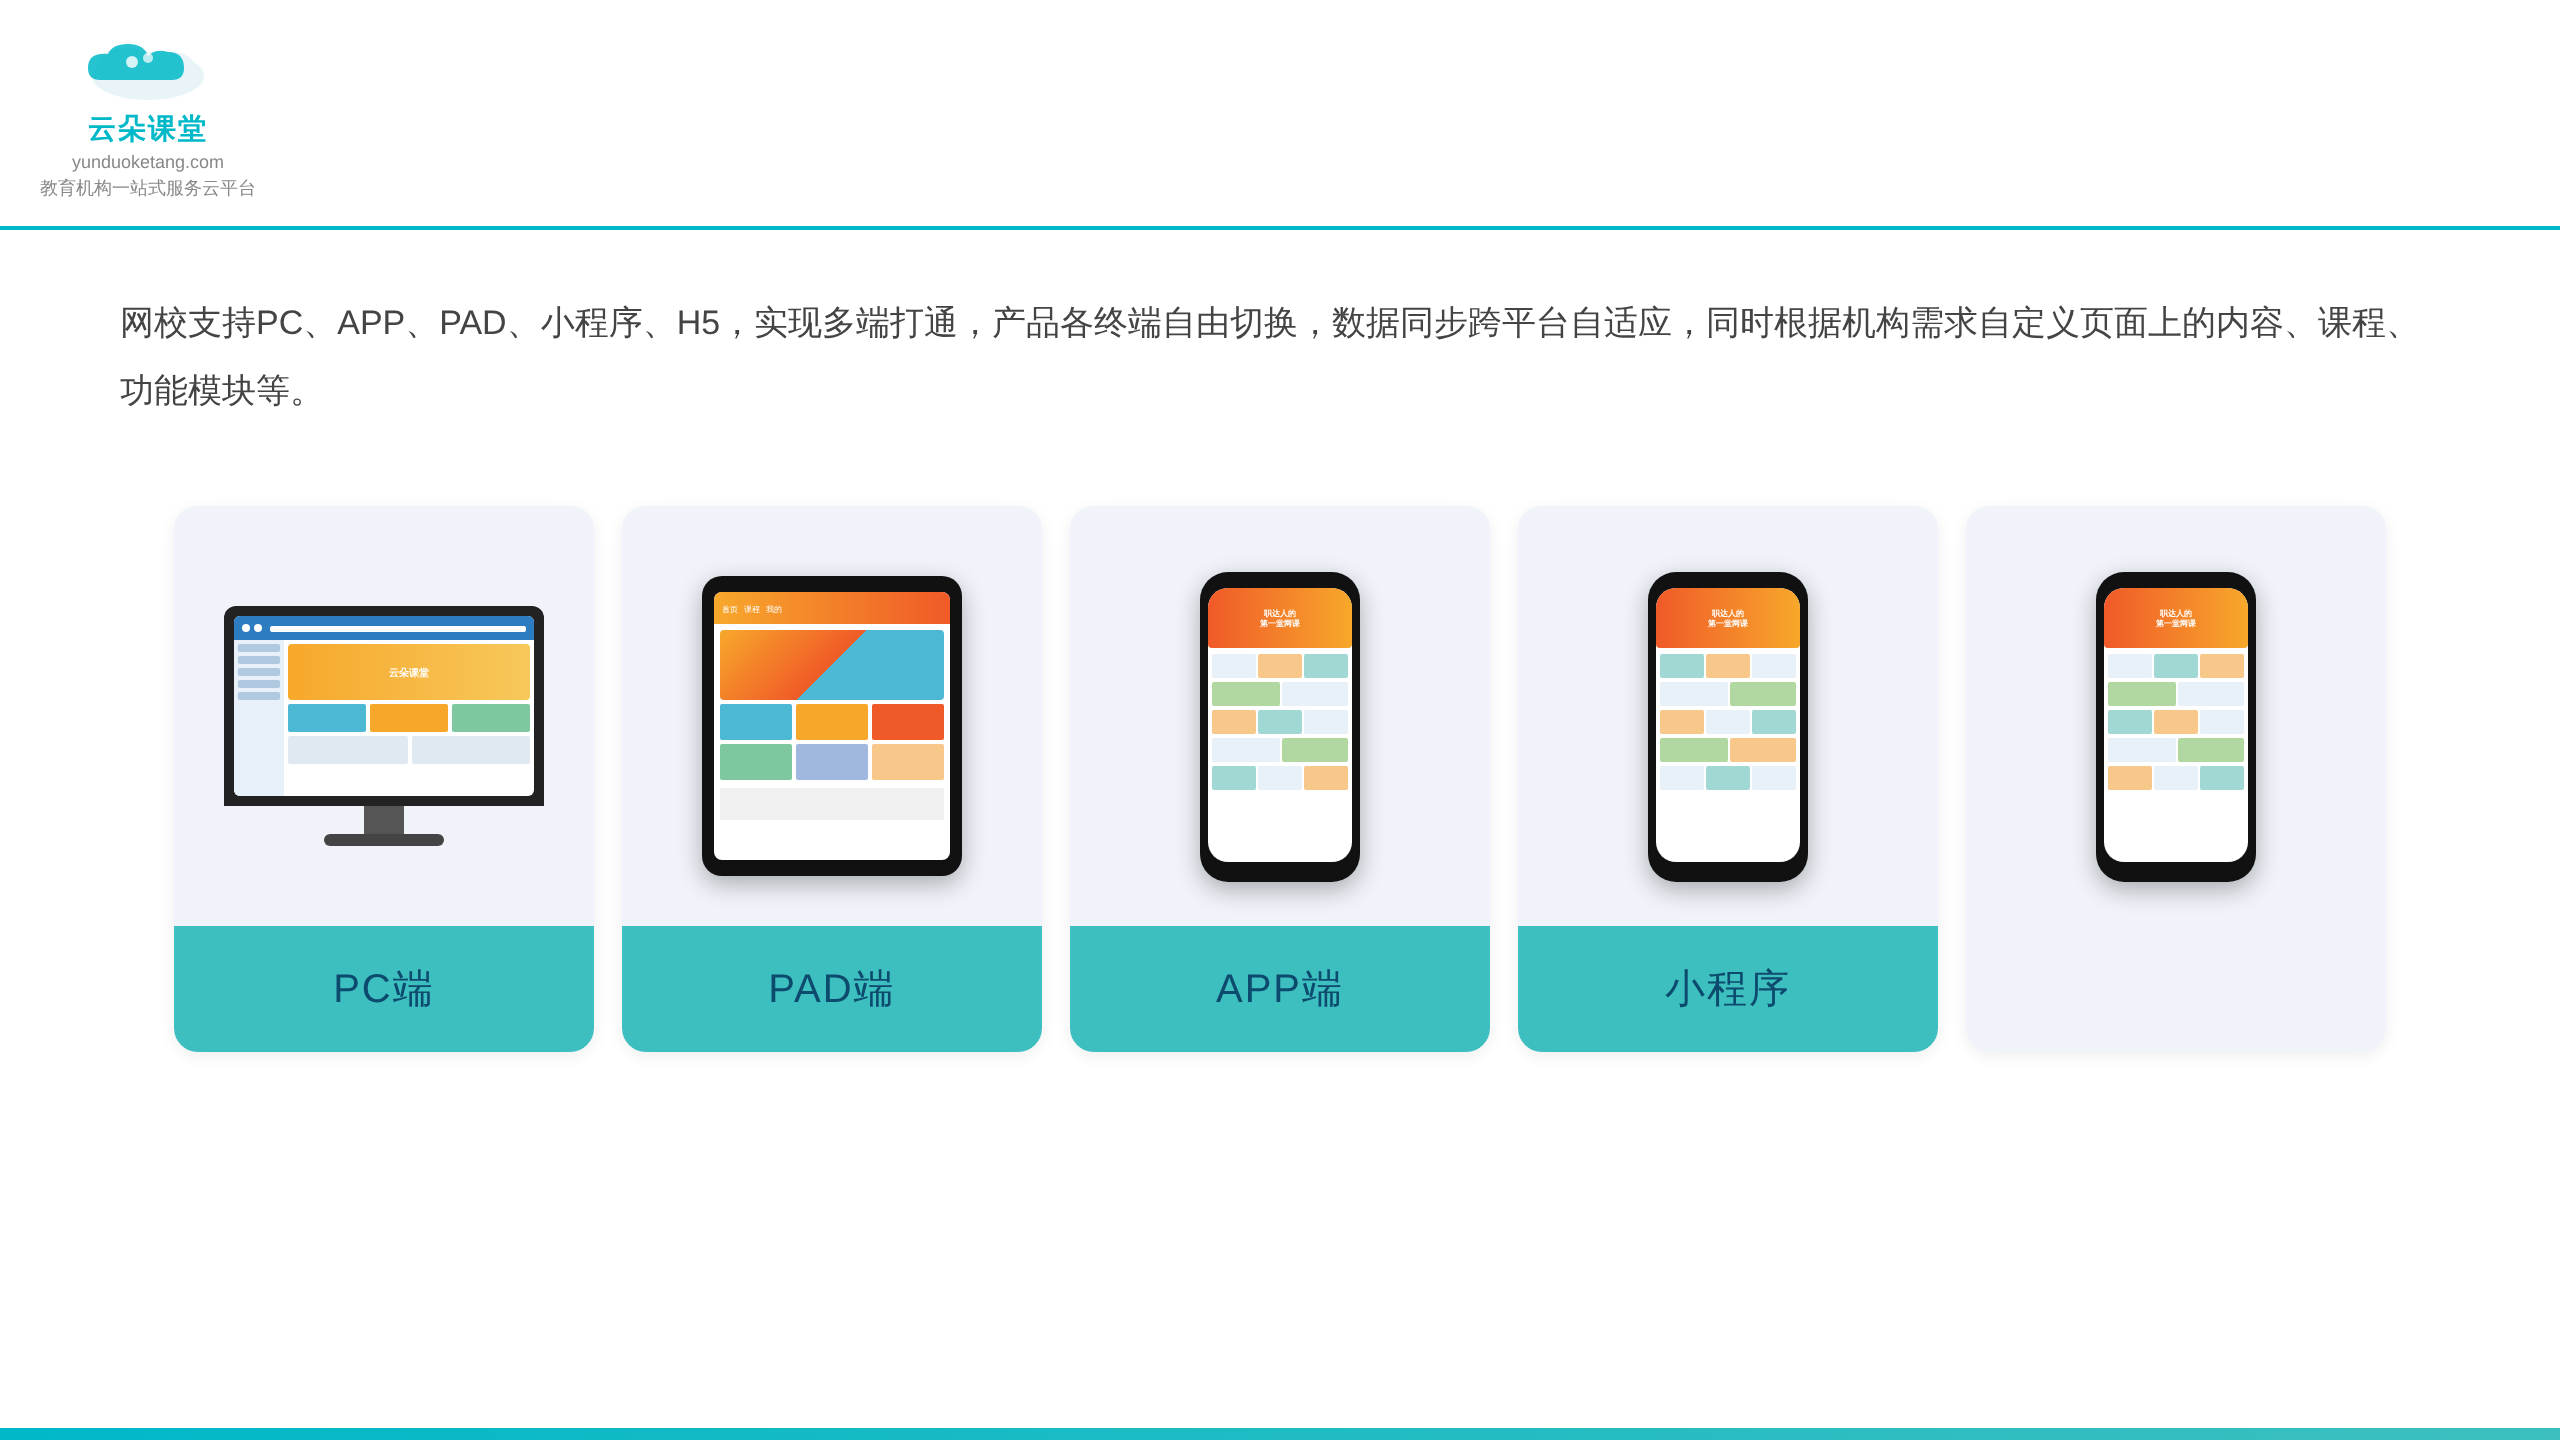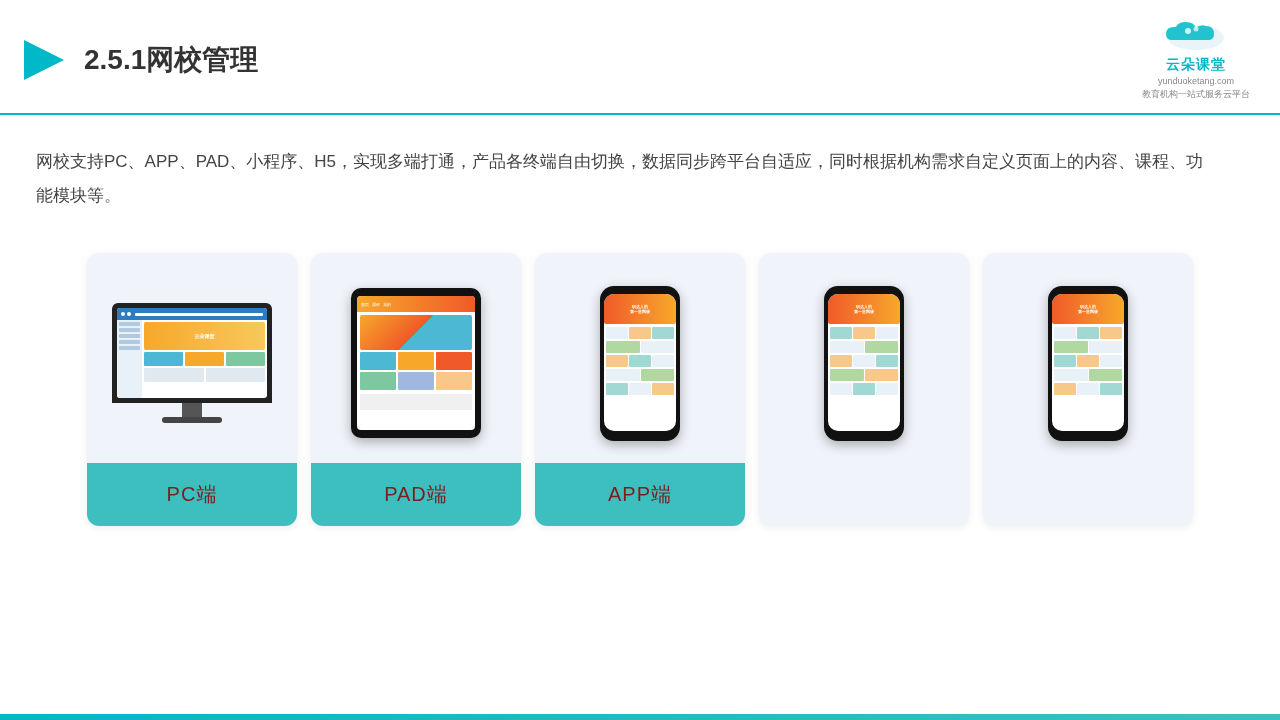--- a/index.html
+++ b/index.html
@@ -30,21 +30,21 @@
       height: 48px;
     }
     .page-title {
       font-size: 28px;
       font-weight: bold;
       color: #333;
     }
 
     
     .description {
-      padding: 30px 60px 10px 36px;
+      padding: 30px 60px 10px 60px;
       font-size: 17px;
       color: #444;
       line-height: 2;
     }
 
     
     .cards-container {
       display: flex;
       gap: 14px;
       padding: 20px 50px 20px 50px;
@@ -310,21 +310,21 @@
     .tablet-cell:nth-child(2) { background: #f7a82b; }
     .tablet-cell:nth-child(3) { background: #f05a28; }
     .tablet-cell:nth-child(4) { background: #7ec8a0; }
     .tablet-cell:nth-child(5) { background: #a0b8e0; }
     .tablet-cell:nth-child(6) { background: #f7c88a; }
 
     
     .card-label {
       width: 100%;
       background: #3dbfbf;
-      color: #7f1d1d;
+      color: #0c4a6e;
       text-align: center;
       font-size: 20px;
       font-weight: 500;
       padding: 18px 0;
       letter-spacing: 1px;
     }
 
     
     .logo-cloud-svg {
       display: flex;
@@ -354,27 +354,20 @@
       left: 0;
       right: 0;
       height: 6px;
       background: linear-gradient(90deg, #00b8c8, #3dbfbf);
     }
   </style>
 </head>
 <body>
 
 <div class="header">
-  <div class="header-left">
-
-    <svg class="play-icon" viewBox="0 0 48 48">
-      <polygon points="4,4 44,24 4,44" fill="#00b8c8"></polygon>
-    </svg>
-    <h1 class="page-title">2.5.1网校管理</h1>
-  </div>
   <div class="logo-cloud-svg">
 
     <svg width="80" height="36" viewBox="0 0 80 36">
 
       <ellipse cx="40" cy="20" rx="28" ry="12" fill="#e8f4f8"></ellipse>
       <ellipse cx="28" cy="16" rx="14" ry="10" fill="#e8f4f8"></ellipse>
       <ellipse cx="52" cy="17" rx="12" ry="9" fill="#e8f4f8"></ellipse>
 
       <path d="M16,22 Q10,22 10,16 Q10,8 20,9 Q22,4 30,4 Q38,4 40,10 Q44,6 50,8 Q58,8 58,16 Q58,22 52,22 Z" fill="#00b8c8" opacity="0.85"></path>
 
@@ -536,20 +529,21 @@
               <div class="phone-row">
                 <div class="phone-item"></div>
                 <div class="phone-item teal"></div>
                 <div class="phone-item"></div>
               </div>
             </div>
           </div>
         </div>
       </div>
     </div>
+    <div class="card-label">小程序</div>
   </div>
 
   <div class="card">
     <div class="card-image-area">
       <div class="phone-device">
         <div class="phone-frame">
           <div class="phone-notch"></div>
           <div class="phone-screen">
             <div class="phone-banner">
               <span class="phone-banner-text">职达人的<br>第一堂网课</span>

